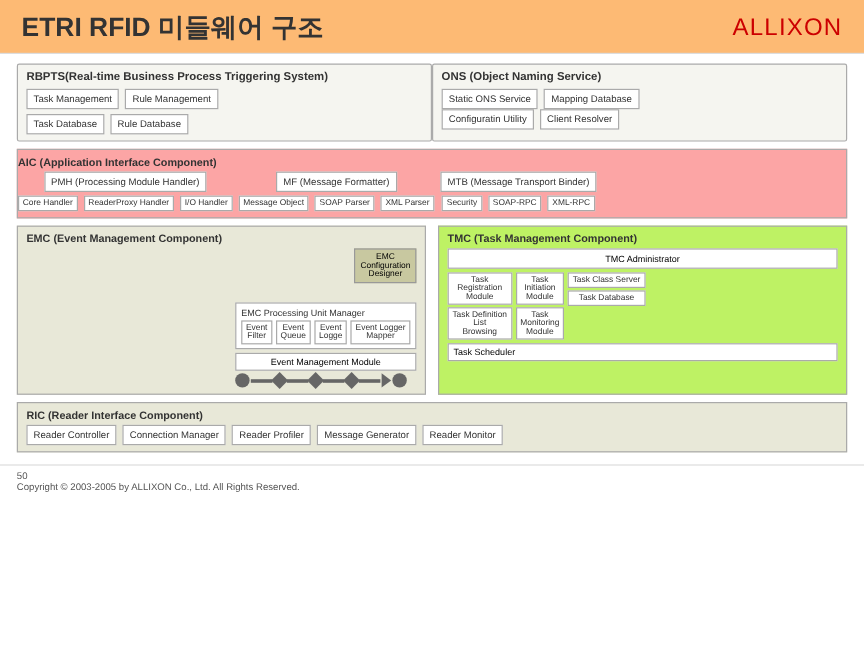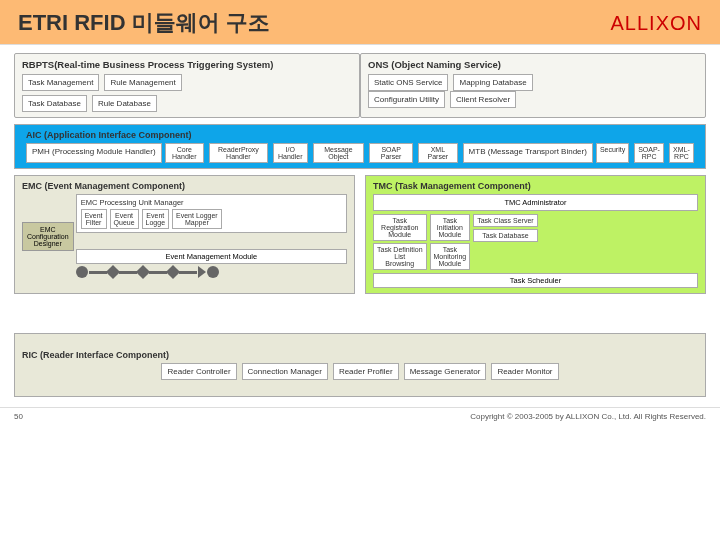--- a/index.html
+++ b/index.html
@@ -74,32 +74,33 @@
     .rbpts-box {
       flex: 1;
     }
     .ons-box {
       flex: 1;
     }
 
     
     .aic-box {
       border: 1.5px solid #aaa;
-      background: #0ea5e9;
-      padding: 5px 11px;
+      background: #fca5a5;
+      padding: 5px 0;
     }
     .aic-inner {
       display: flex;
       gap: 5px;
       align-items: flex-start;
     }
     .aic-col {
       display: flex;
-      flex-direction: row;
+      flex-direction: column;
       gap: 3px;
+      align-items: center;
     }
 
     
     .emc-tmc-row {
       display: flex;
       gap: 10px;
       border-radius: 28px;
     }
     .emc-box {
       flex: 1;
@@ -109,22 +110,23 @@
     }
     .tmc-box {
       flex: 1;
       border: 1.5px solid #aaa;
       background: #bef264;
       padding: 5px 7px;
     }
 
     .emc-inner {
       display: flex;
-      gap: 2px;
-      align-items: center;
+      gap: 16px;
+      align-items: flex-end;
+      flex-direction: column;
     }
     .emc-left {
       background: #c8c8a0;
       border: 1px solid #999;
       font-size: 7.5px;
       padding: 3px 4px;
       text-align: center;
       min-width: 44px;
     }
     .emc-right {
@@ -145,21 +147,21 @@
       display: flex;
       gap: 3px;
       align-items: center;
     }
     .emc-mgmt {
       background: #fff;
       border: 1px solid #aaa;
       font-size: 7.5px;
       padding: 2px 4px;
       text-align: center;
-      margin-top: 16px;
+      margin-top: 3px;
     }
 
     .tmc-admin {
       background: #fff;
       border: 1px solid #aaa;
       padding: 3px 2px;
       margin-bottom: 3px;
       text-align: center;
       font-size: 7.5px;
     }
@@ -169,49 +171,48 @@
       align-items: flex-start;
     }
     .tmc-col {
       display: flex;
       flex-direction: column;
       gap: 2px;
     }
     .tmc-sched {
       background: #fff;
       border: 1px solid #aaa;
-      text-align: center;
+      text-align: left;
       font-size: 7.5px;
       padding: 2px 4px;
       margin-top: 3px;
     }
 
     
     .ric-box {
       border: 1.5px solid #aaa;
       background: #e8e8d8;
-      padding: 16px 7px;
-      margin-top: 33px;
+      padding: 5px 7px;
     }
     .ric-inner {
       display: flex;
       gap: 5px;
-      justify-content: center;
     }
 
     
     .footer {
       display: flex;
       justify-content: space-between;
       align-items: flex-start;
       padding: 4px 14px;
       font-size: 8px;
       color: #555;
       border-top: 1px solid #ddd;
       margin-top: 2px;
+      flex-direction: column;
     }
 
     .section-title {
       font-size: 9px;
       font-weight: bold;
       color: #333;
       margin-bottom: 3px;
     }
 
     .small-cell {
@@ -303,20 +304,21 @@
       <div class="aic-col">
         <div class="cell">PMH (Processing Module Handler)</div>
         <div class="box-inner">
           <div class="small-cell">Core Handler</div>
           <div class="small-cell">ReaderProxy Handler</div>
           <div class="small-cell">I/O Handler</div>
         </div>
       </div>
 
       <div class="aic-col">
+        <div class="cell">MF (Message Formatter)</div>
         <div class="box-inner">
           <div class="small-cell">Message Object</div>
           <div class="small-cell">SOAP Parser</div>
           <div class="small-cell">XML Parser</div>
         </div>
       </div>
 
       <div class="aic-col">
         <div class="cell">MTB (Message Transport Binder)</div>
         <div class="box-inner">

